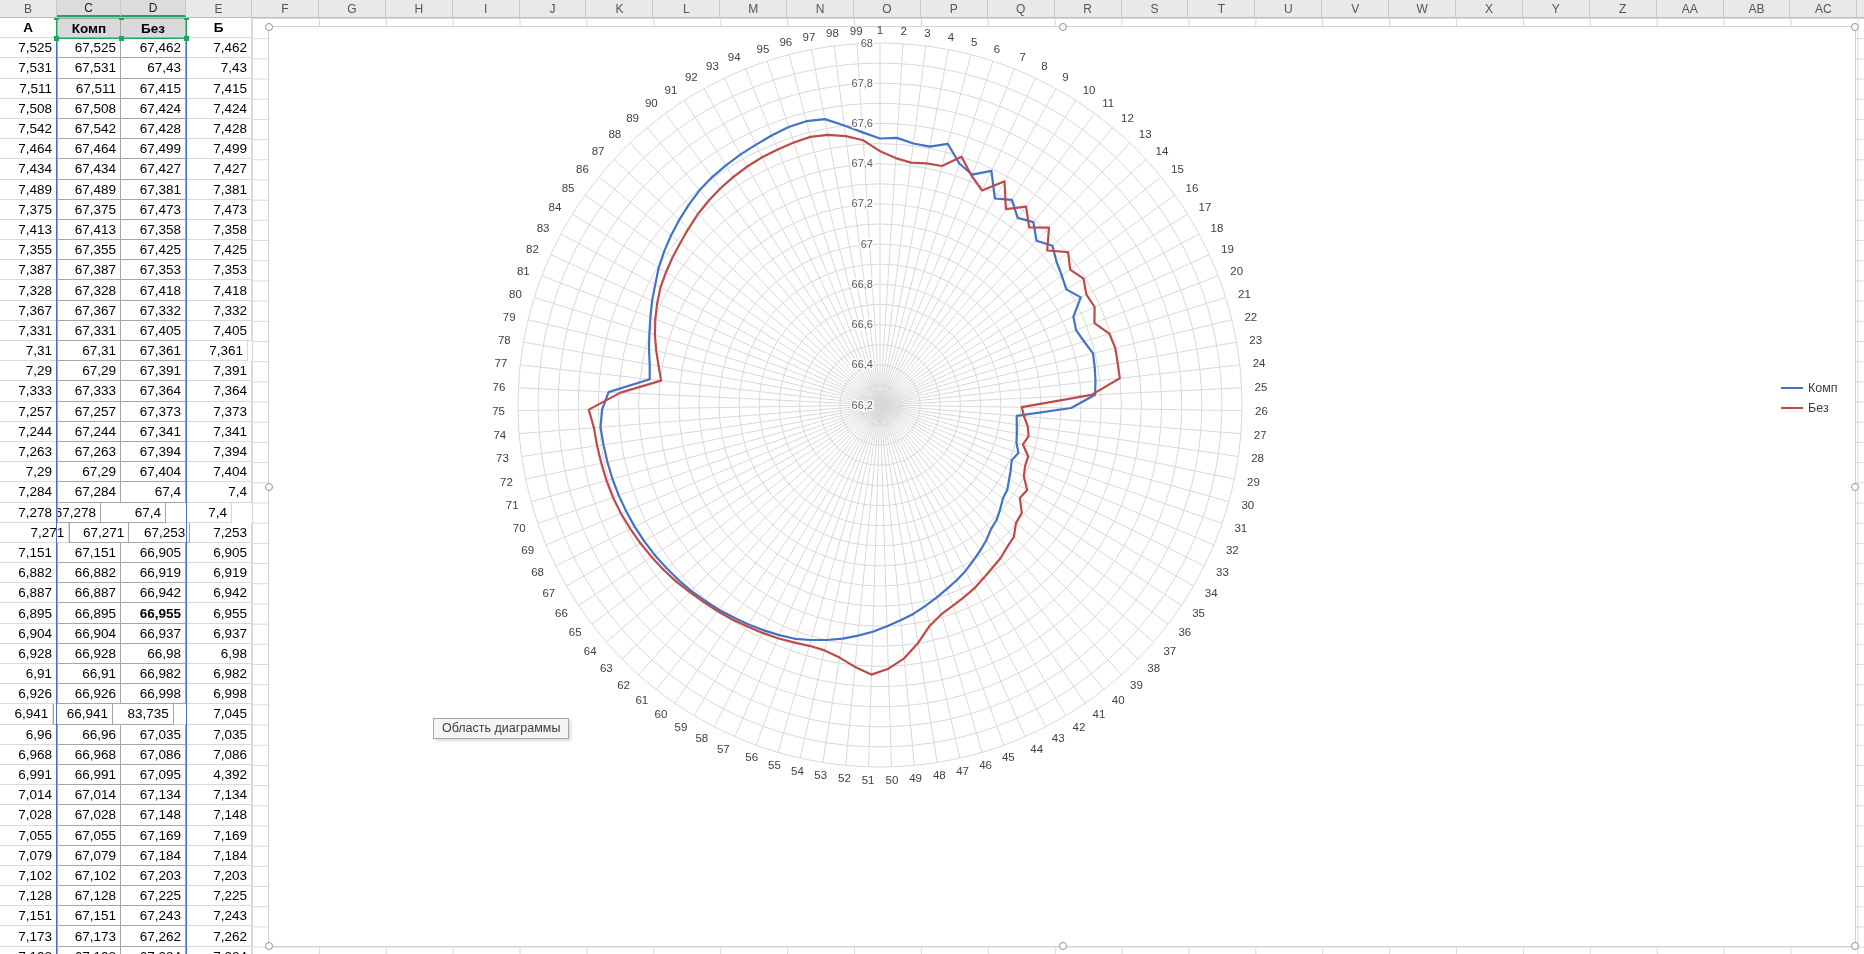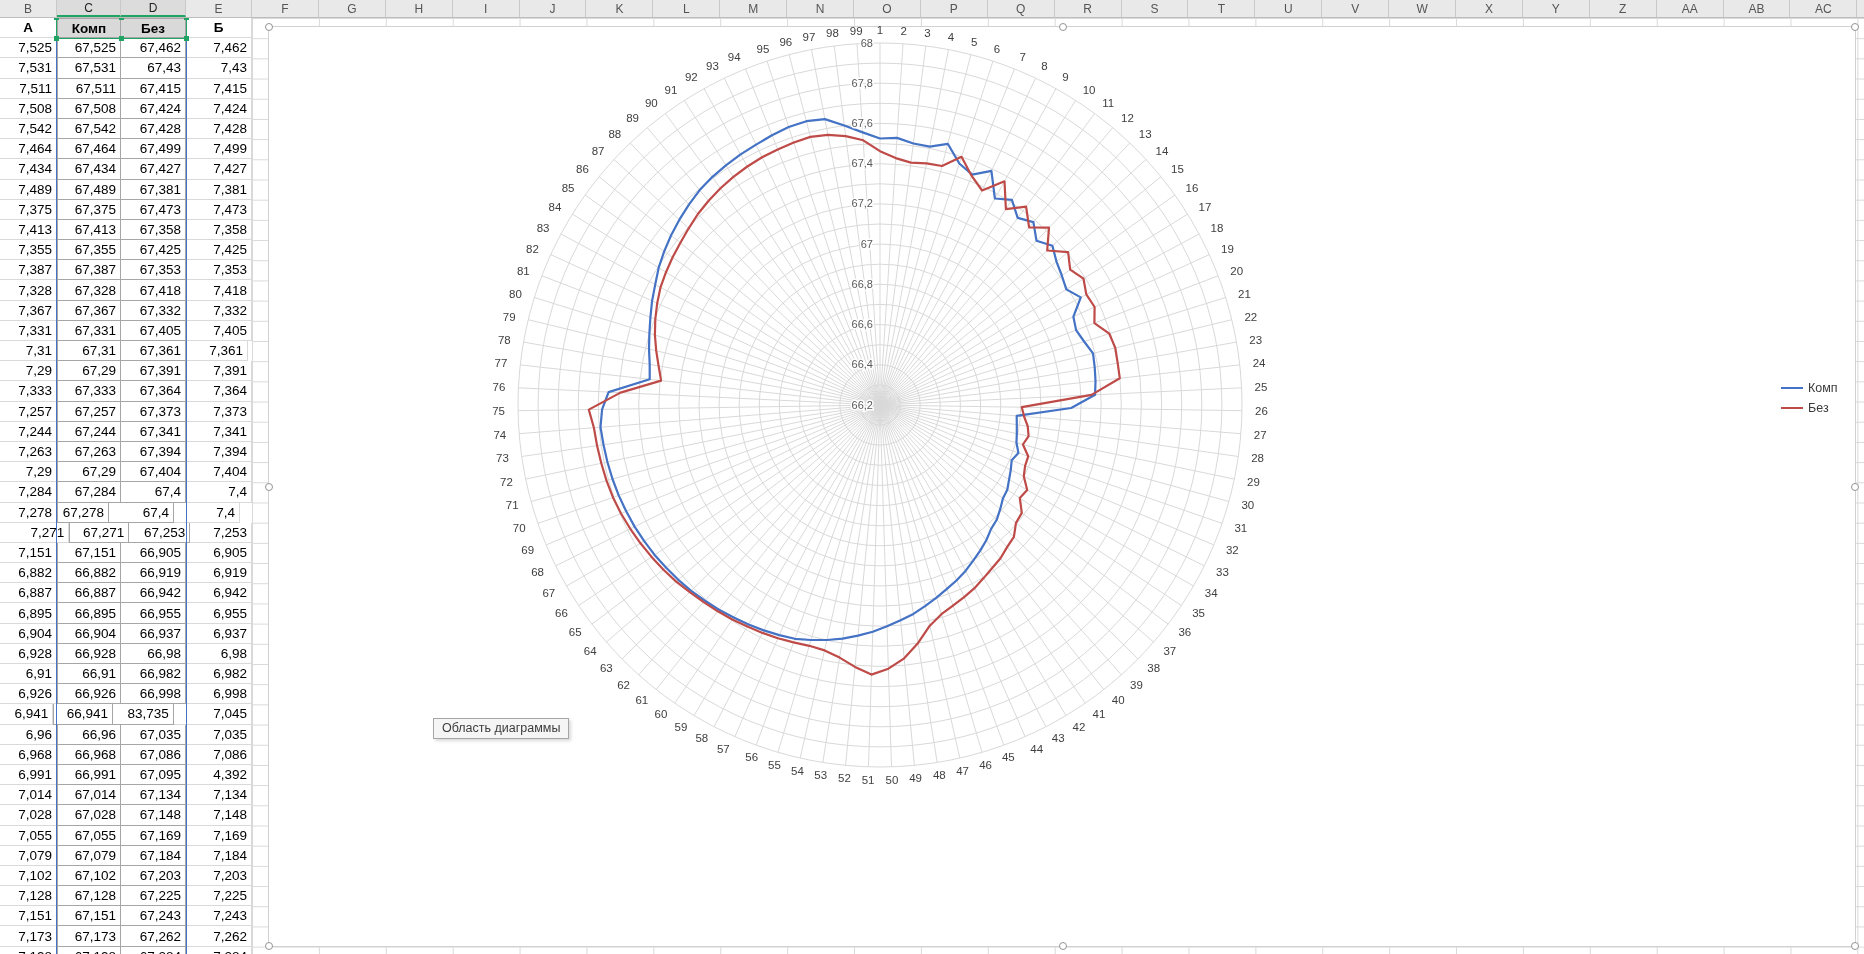--- a/index.html
+++ b/index.html
@@ -251,21 +251,21 @@
         <div class="cell e" style="width: 66px;">7,404</div>
       </div>
       <div class="row">
         <div class="cell b" style="width: 57px;">7,284</div>
         <div class="cell c" style="width: 64px;">67,284</div>
         <div class="cell d" style="width: 65px;">67,4</div>
         <div class="cell e" style="width: 66px;">7,4</div>
       </div>
       <div class="row">
         <div class="cell b" style="width: 57px;">7,278</div>
-        <div class="cell c" style="width: 52px;">67,278</div>
+        <div class="cell c" style="width: 44px;">67,278</div>
         <div class="cell d" style="width: 65px;">67,4</div>
         <div class="cell e" style="width: 66px;">7,4</div>
       </div>
       <div class="row">
         <div class="cell b" style="width: 73px; padding-left: 16px;">7,271</div>
         <div class="cell c" style="width: 64px;">67,271</div>
         <div class="cell d" style="width: 65px;">67,253</div>
         <div class="cell e" style="width: 66px;">7,253</div>
       </div>
       <div class="row">
@@ -282,21 +282,21 @@
       </div>
       <div class="row">
         <div class="cell b" style="width: 57px;">6,887</div>
         <div class="cell c" style="width: 64px;">66,887</div>
         <div class="cell d" style="width: 65px;">66,942</div>
         <div class="cell e" style="width: 66px;">6,942</div>
       </div>
       <div class="row">
         <div class="cell b" style="width: 57px;">6,895</div>
         <div class="cell c" style="width: 64px;">66,895</div>
-        <div class="cell d" style="width: 65px;">66,955</div>
+        <div class="cell d" style="width: 65px; font-weight: bold;">66,955</div>
         <div class="cell e" style="width: 66px;">6,955</div>
       </div>
       <div class="row">
         <div class="cell b" style="width: 57px;">6,904</div>
         <div class="cell c" style="width: 64px;">66,904</div>
         <div class="cell d" style="width: 65px;">66,937</div>
         <div class="cell e" style="width: 66px;">6,937</div>
       </div>
       <div class="row">
         <div class="cell b" style="width: 57px;">6,928</div>

